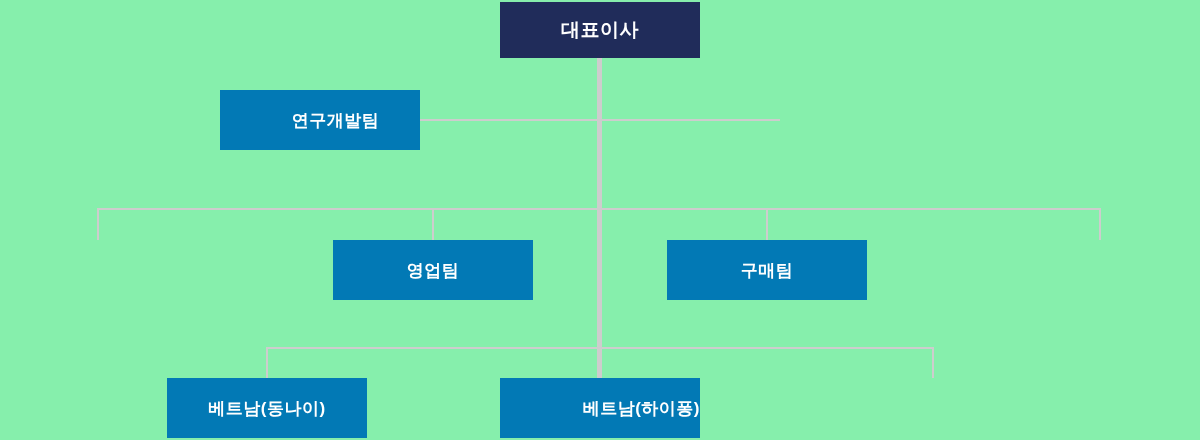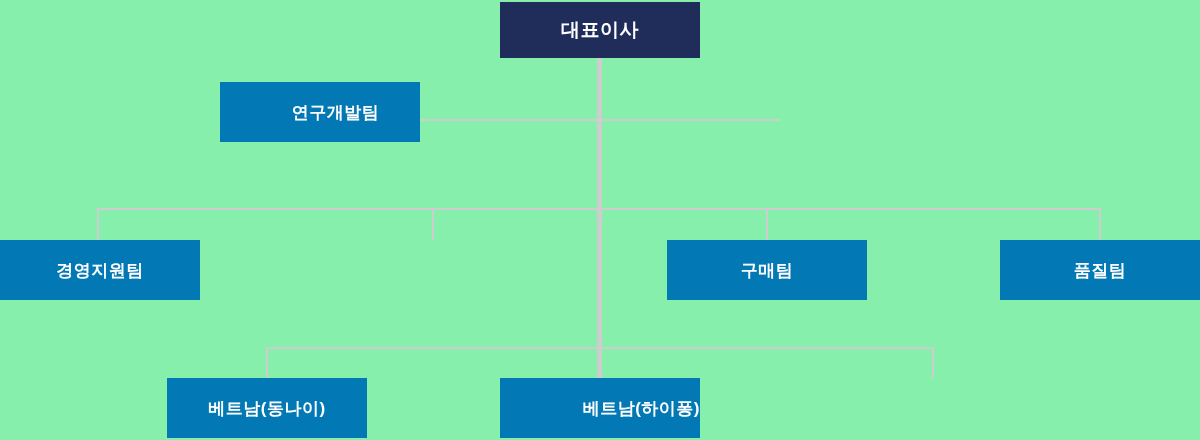--- a/index.html
+++ b/index.html
@@ -46,21 +46,21 @@
     background: var(--team-bg, #0279b5);
     box-sizing: border-box;
     text-align: center;
   }
   .node.root {
     left: 500px; top: 2px;
     height: 56px;
     font-size: 19px;
     background: var(--root-bg, #202c5a);
   }
-  .staff-1 { left: 220px;  top: 82px; padding-left: 31px; }
+  .staff-1 { left: 220px;  top: 90px; padding-left: 31px; }
   .staff-2 { left: 780px;  top: 90px; }
   .dept-1  { left: 0px;    top: 240px; }
   .dept-2  { left: 333px;  top: 240px; }
   .dept-3  { left: 667px;  top: 240px; }
   .dept-4  { left: 1000px; top: 240px; }
   .ovs-1   { left: 167px;  top: 378px; }
   .ovs-2   { left: 500px;  top: 378px; justify-content: flex-end; }
   .ovs-3   { left: 832px;  top: 378px; }
 </style>
 </head>
@@ -80,28 +80,25 @@
   <div class="line stub stub-o3"></div>
 
   <div class="node root">
     <span>대표이사</span>
   </div>
 
   <div class="node staff-1">
     <span>연구개발팀</span>
   </div>
 
-  <div class="node dept-1">
-    <span>경영지원팀</span>
+  <div class="node dept-2">
+    <span>영업팀</span>
   </div>
   <div class="node dept-3">
     <span>구매팀</span>
-  </div>
-  <div class="node dept-4">
-    <span>품질팀</span>
   </div>
 
   <div class="node ovs-1">
     <span>베트남(동나이)</span>
   </div>
   <div class="node ovs-2">
     <span>베트남(하이퐁)</span>
   </div>
 
 </div>

